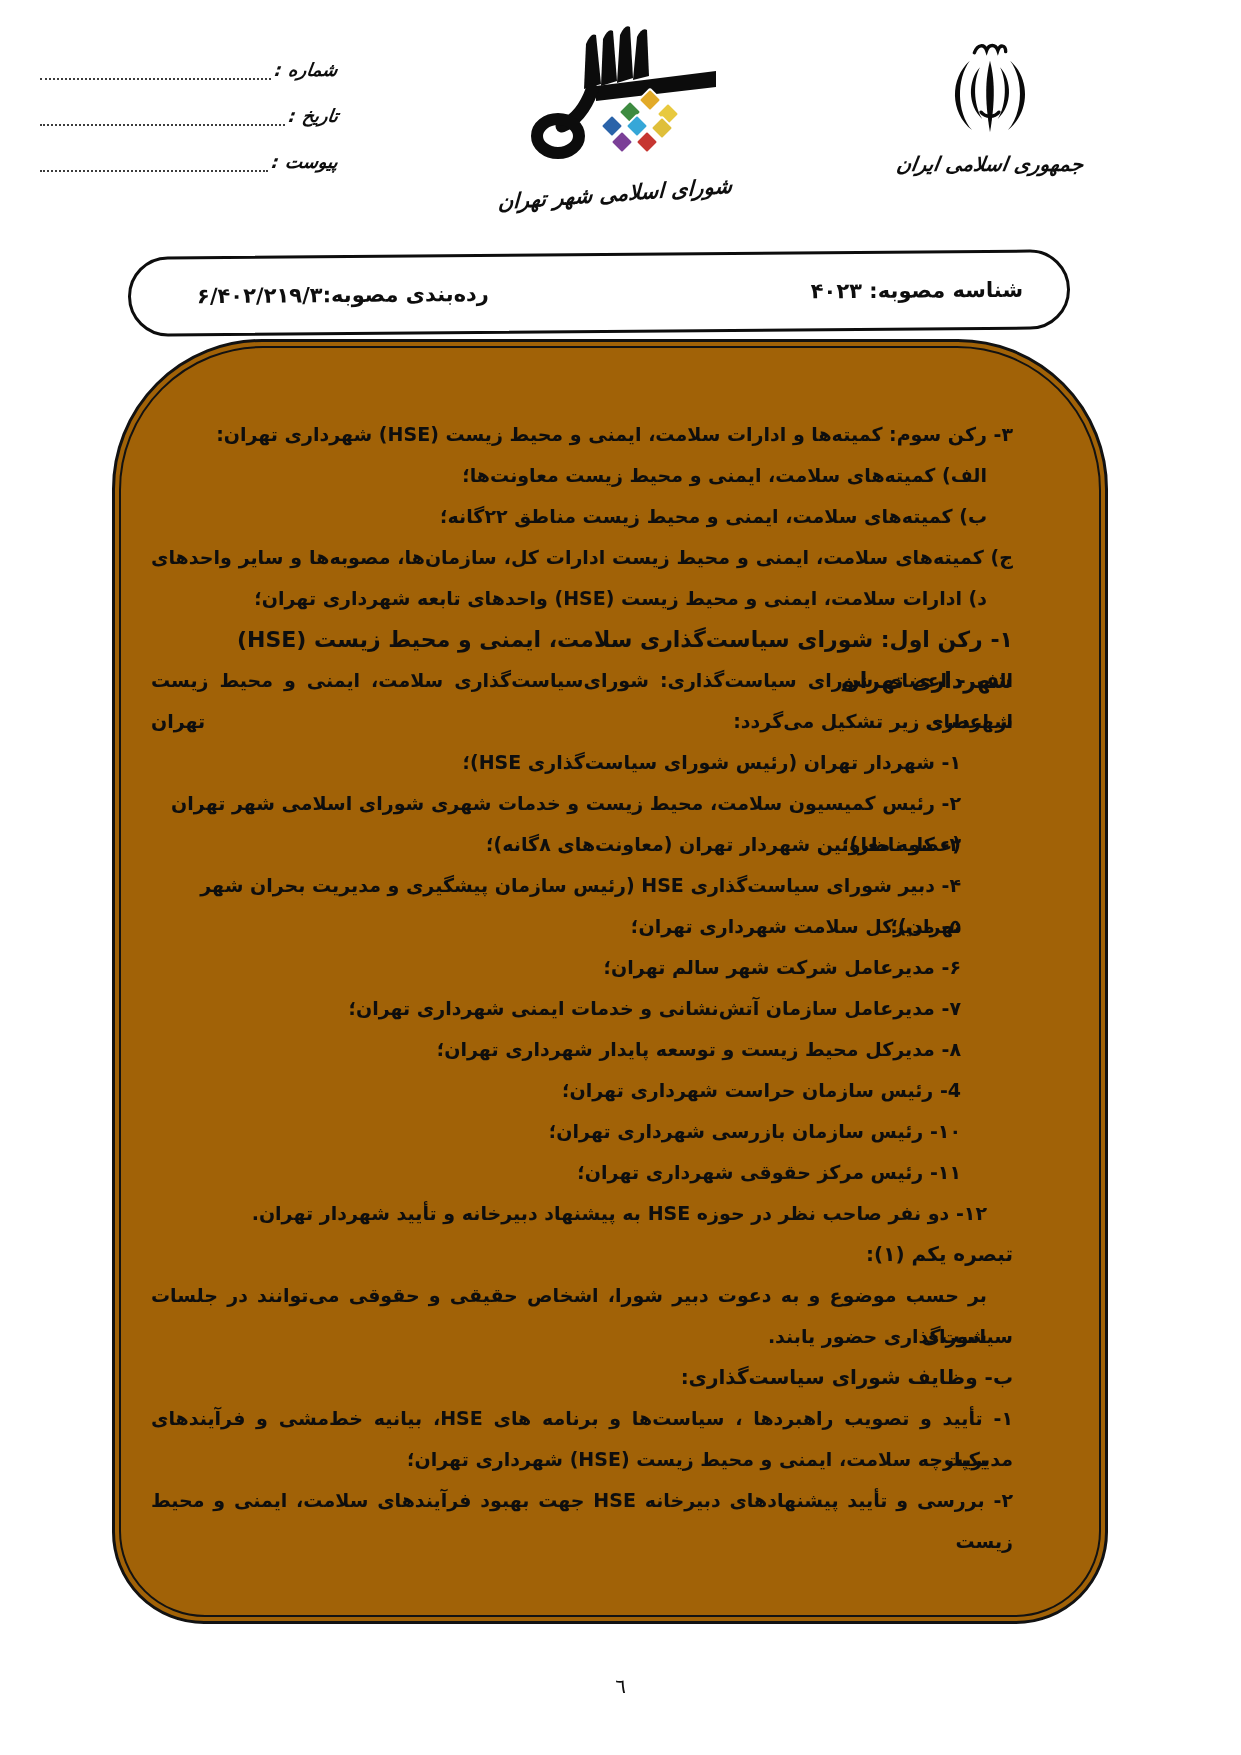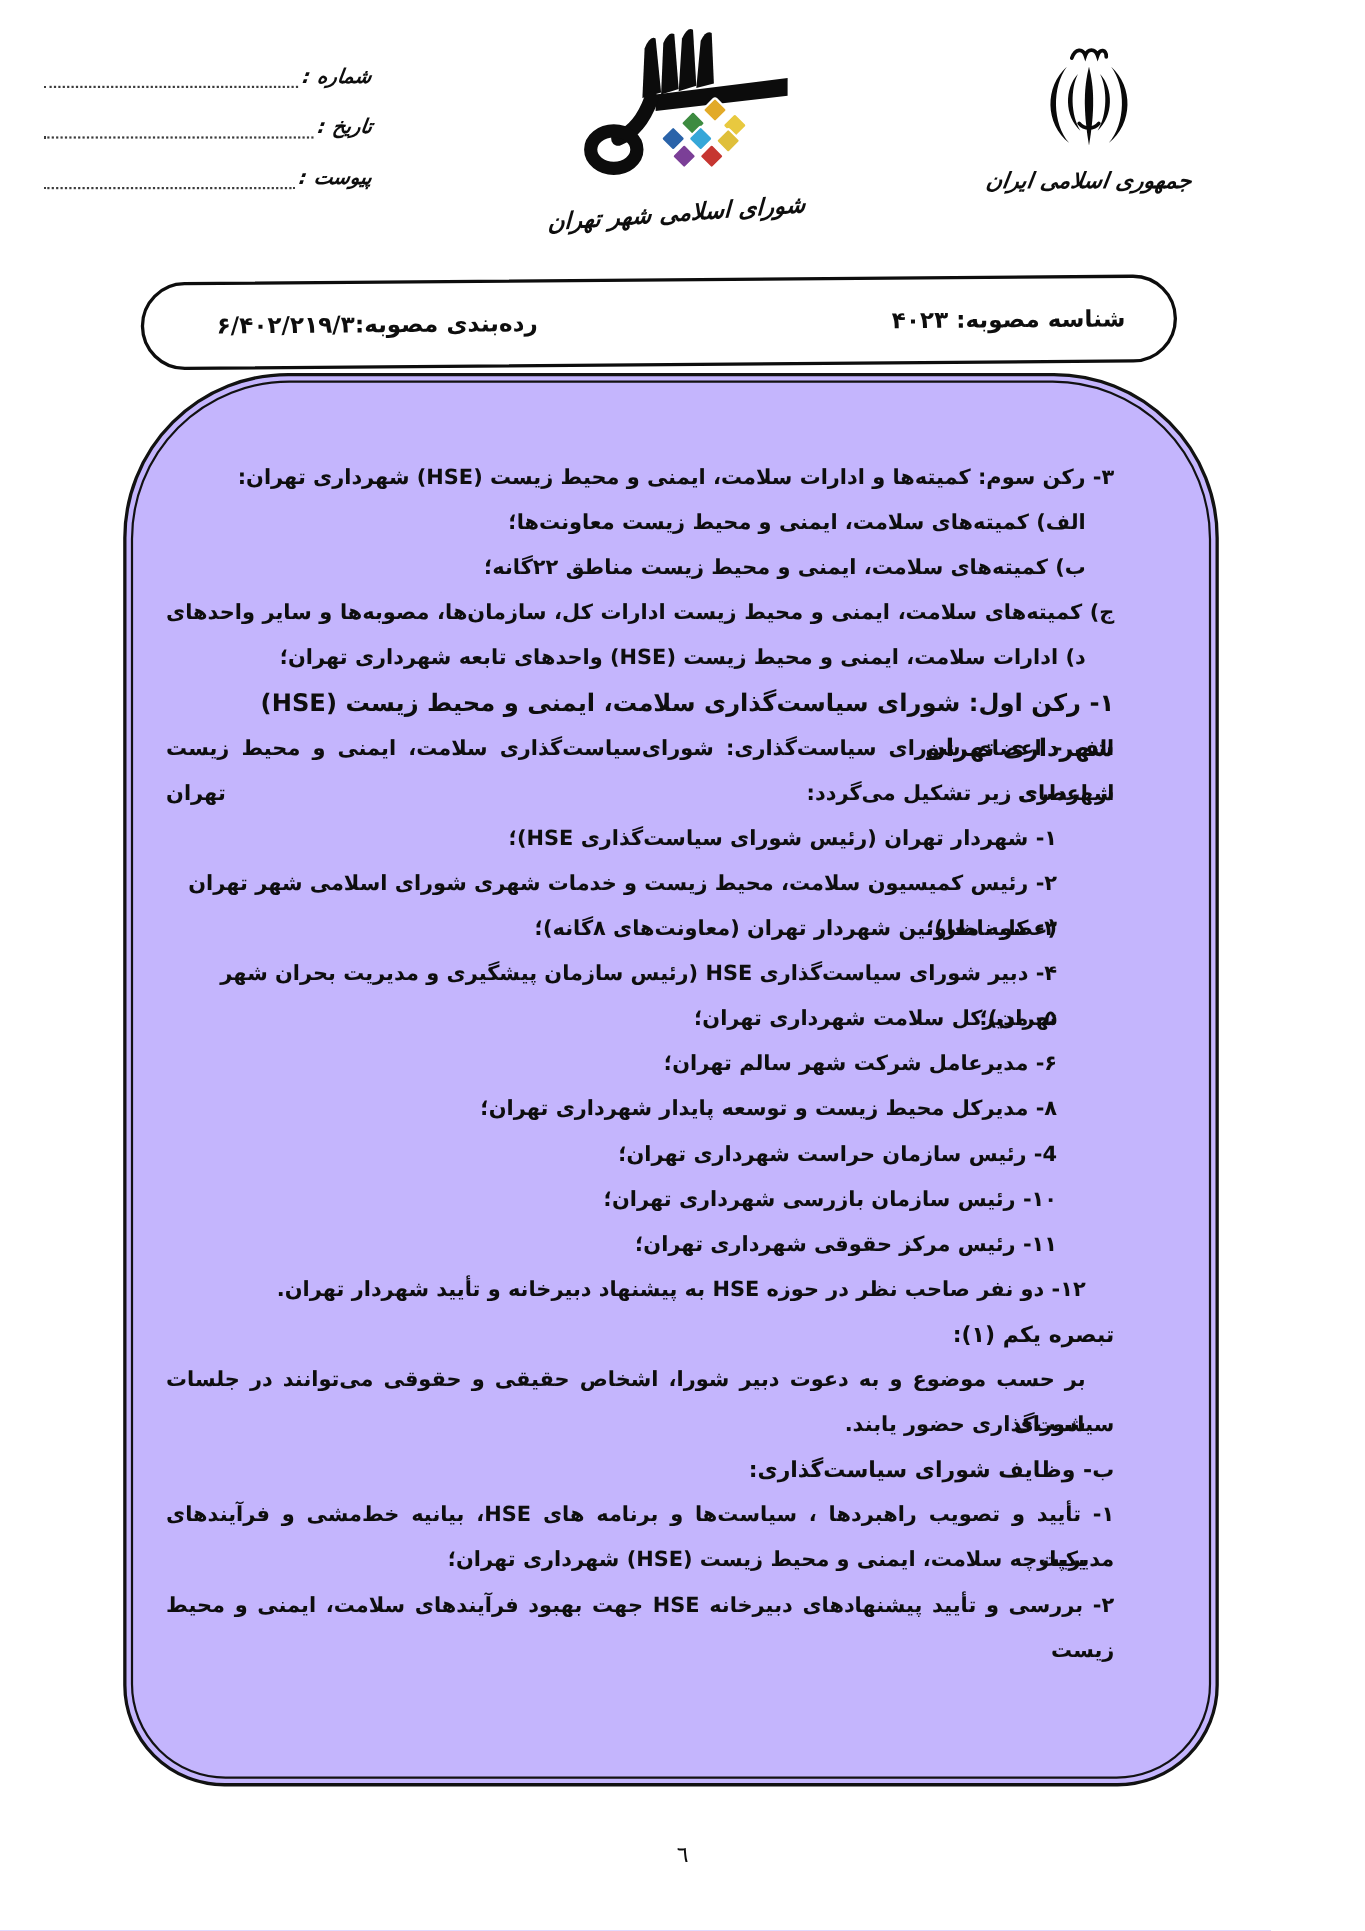--- a/index.html
+++ b/index.html
@@ -32,21 +32,21 @@
     position:absolute;left:128px;top:253px;width:942px;height:80px;
     border:3px solid #0d0d0d;border-radius:42px;box-sizing:border-box;
     display:flex;direction:rtl;align-items:center;justify-content:space-between;
     padding:0 44px 0 66px;transform:rotate(-0.45deg);
     font-weight:bold;font-size:21px;background:#fff;
   }
   
   .doc-frame{
     position:absolute;left:112px;top:339px;width:996px;height:1285px;
     border:3.5px solid #121212;box-sizing:border-box;
-    border-radius:150px 150px 92px 92px;background:#c4b5fd;
+    border-radius:150px 150px 92px 92px;background:#a16207;
   }
   .doc-frame-inner{
     position:absolute;inset:4px;border:2px solid #121212;
     border-radius:144px 144px 86px 86px;box-sizing:border-box;
     padding:66px 86px 0 30px;direction:rtl;
   }
   .line{
     height:41px;line-height:41px;font-size:19px;font-weight:bold;
     text-align:right;white-space:normal;overflow:visible;
   }
@@ -135,20 +135,21 @@
       <div class="line ind1">د) ادارات سلامت، ایمنی و محیط زیست (HSE) واحدهای تابعه شهرداری تهران؛</div>
       <div class="line h">۱- رکن اول: شورای سیاست‌گذاری سلامت، ایمنی و محیط زیست (HSE) شهرداری تهران</div>
       <div class="line n just">الف - اعضای شورای سیاست‌گذاری:  شورای‌سیاست‌گذاری سلامت، ایمنی و محیط زیست شهرداری تهران</div>
       <div class="line n">از اعضای زیر تشکیل می‌گردد:</div>
       <div class="line ind2">۱-  شهردار تهران (رئیس شورای سیاست‌گذاری HSE)؛</div>
       <div class="line ind2">۲-  رئیس کمیسیون سلامت، محیط زیست و خدمات شهری شورای اسلامی شهر تهران (عضو ناظر)؛</div>
       <div class="line ind2">۳-  کلیه معاونین شهردار تهران (معاونت‌های ۸گانه)؛</div>
       <div class="line ind2">۴-  دبیر شورای سیاست‌گذاری HSE (رئیس سازمان پیشگیری و مدیریت بحران شهر تهران)؛</div>
       <div class="line ind2">۵-  مدیرکل سلامت شهرداری تهران؛</div>
       <div class="line ind2">۶-  مدیرعامل شرکت شهر سالم تهران؛</div>
+      <div class="line ind2">۷-  مدیرعامل سازمان آتش‌نشانی و خدمات ایمنی شهرداری تهران؛</div>
       <div class="line ind2">۸-  مدیرکل محیط زیست و توسعه پایدار شهرداری تهران؛</div>
       <div class="line ind2">4-  رئیس سازمان حراست شهرداری تهران؛</div>
       <div class="line ind2">۱۰-  رئیس سازمان بازرسی شهرداری تهران؛</div>
       <div class="line ind2">۱۱-  رئیس مرکز حقوقی شهرداری تهران؛</div>
       <div class="line ind1">۱۲-  دو نفر صاحب نظر در حوزه HSE به پیشنهاد دبیرخانه و تأیید شهردار تهران.</div>
       <div class="line h2">تبصره یکم (۱):</div>
       <div class="line n just ind1">بر حسب موضوع و به دعوت دبیر شورا، اشخاص حقیقی و حقوقی می‌توانند در جلسات شورای</div>
       <div class="line n">سیاست‌گذاری حضور یابند.</div>
       <div class="line h2">ب- وظایف شورای سیاست‌گذاری:</div>
       <div class="line just">۱-  تأیید و تصویب راهبردها ، سیاست‌ها  و برنامه های HSE، بیانیه خط‌مشی و فرآیندهای مدیریت</div>

